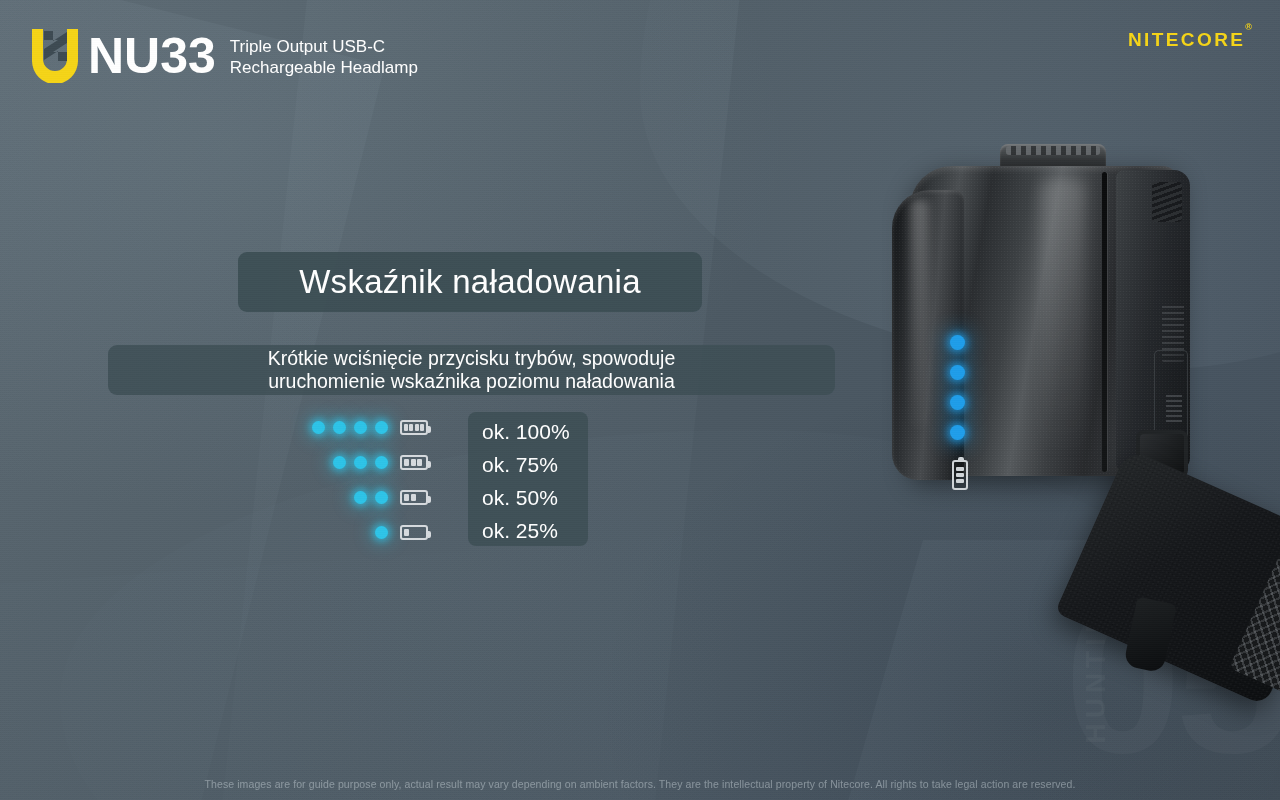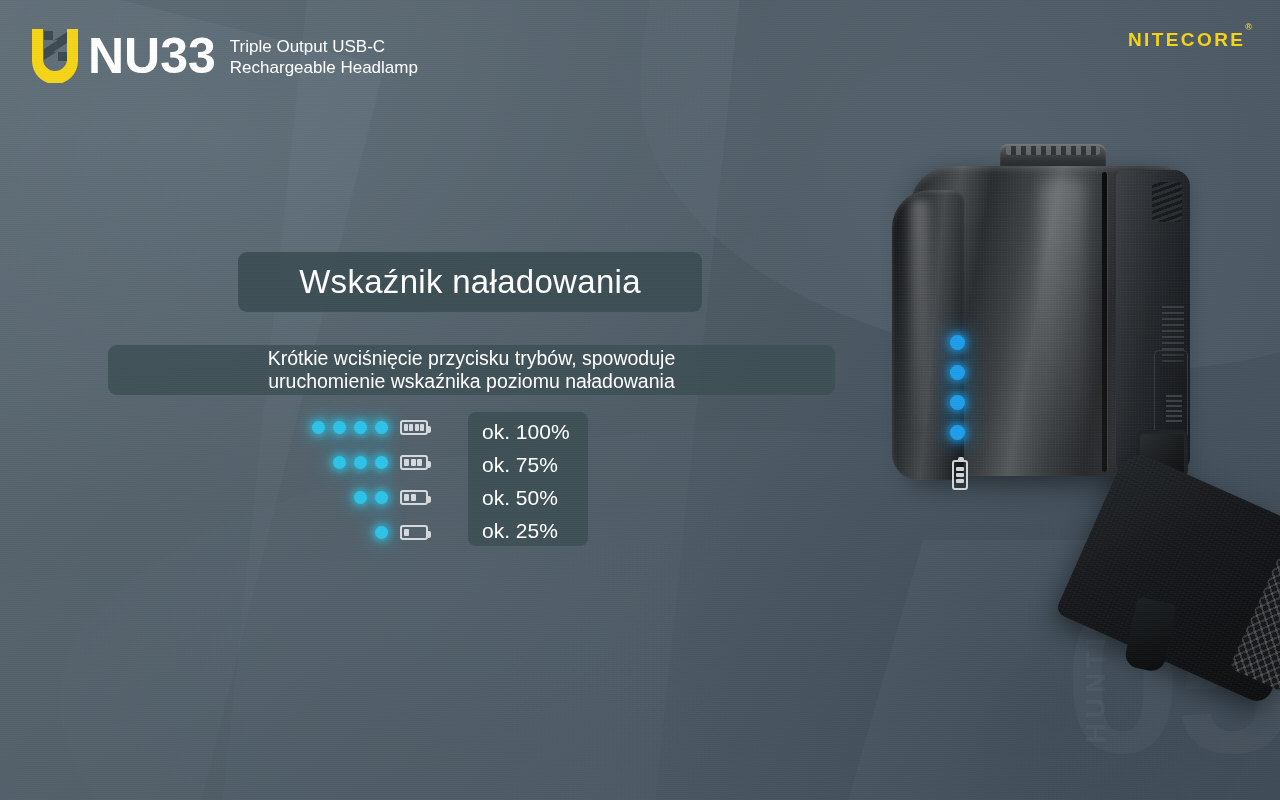--- a/index.html
+++ b/index.html
@@ -481,14 +481,15 @@
     </div>
 
     <div class="mount-clip"></div>
     <div class="strap"></div>
     <div class="strap-mesh"></div>
     <div class="strap-tail"></div>
   </div>
 
   <div class="scan"></div>
 
+  <div class="disclaimer">These images are for guide purpose only, actual result may vary depending on ambient factors. They are the intellectual property of Nitecore. All rights to take legal action are reserved.</div>
 
 </div>
 
 </body></html>

